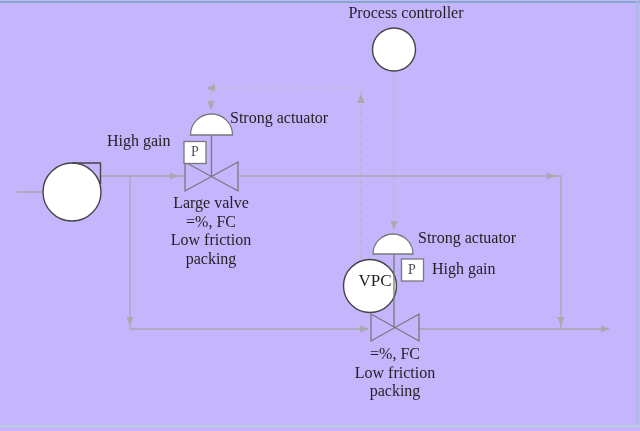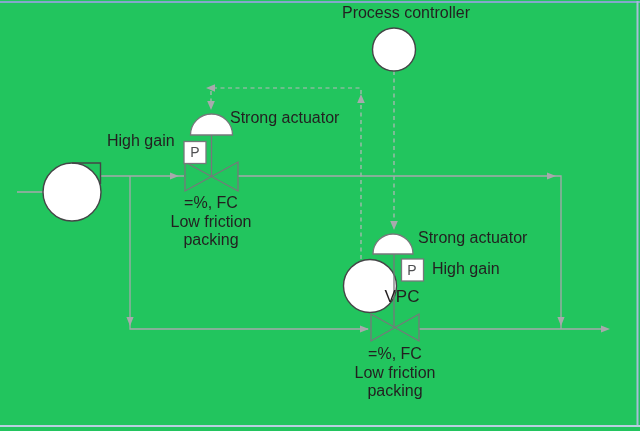--- a/index.html
+++ b/index.html
@@ -1,22 +1,22 @@
 <!DOCTYPE html>
 <html><head>
 <meta charset="utf-8">
 <style>
   html, body { margin: 0; padding: 0; background: #ffffff; }
   .stage {
     position: relative;
     width: 640px;
     height: 431px;
-    background: #22c55e;
+    background: #c4b5fd;
     overflow: hidden;
-    font-family: Liberation Sans, sans-serif;
+    font-family: Liberation Serif, serif;
   }
   svg.diagram {
     position: absolute;
     left: 0; top: 0;
   }
   .label {
     position: absolute;
     color: #231f20;
     font-size: 16px;
     line-height: 19px;
@@ -107,27 +107,28 @@
 
   <div class="label" style="left:316px; top:3px; width:180px; text-align:center;">Process controller</div>
 
   <div class="label" style="left:230px; top:108px;">Strong actuator</div>
 
   <div class="label" style="left:107px; top:131px;">High gain</div>
 
   <div class="pletter" style="left:184px; top:141px;">P</div>
 
   <div class="caption" style="left:136px; top:194px; width:150px;">
+    <div>Large valve</div>
     <div>=%, FC</div>
     <div>Low friction</div>
     <div>packing</div>
   </div>
 
 
-  <div class="label vpc-label" style="left:344px; top:287px; width:62px;margin-left:27px;">VPC</div>
+  <div class="label vpc-label" style="left:344px; top:271px; width:62px;">VPC</div>
 
   <div class="label" style="left:418px; top:228px;">Strong actuator</div>
 
   <div class="pletter" style="left:401px; top:259px;">P</div>
 
   <div class="label" style="left:432px; top:259px;">High gain</div>
 
   <div class="caption" style="left:320px; top:345px; width:150px;">
     <div>=%, FC</div>
     <div>Low friction</div>

